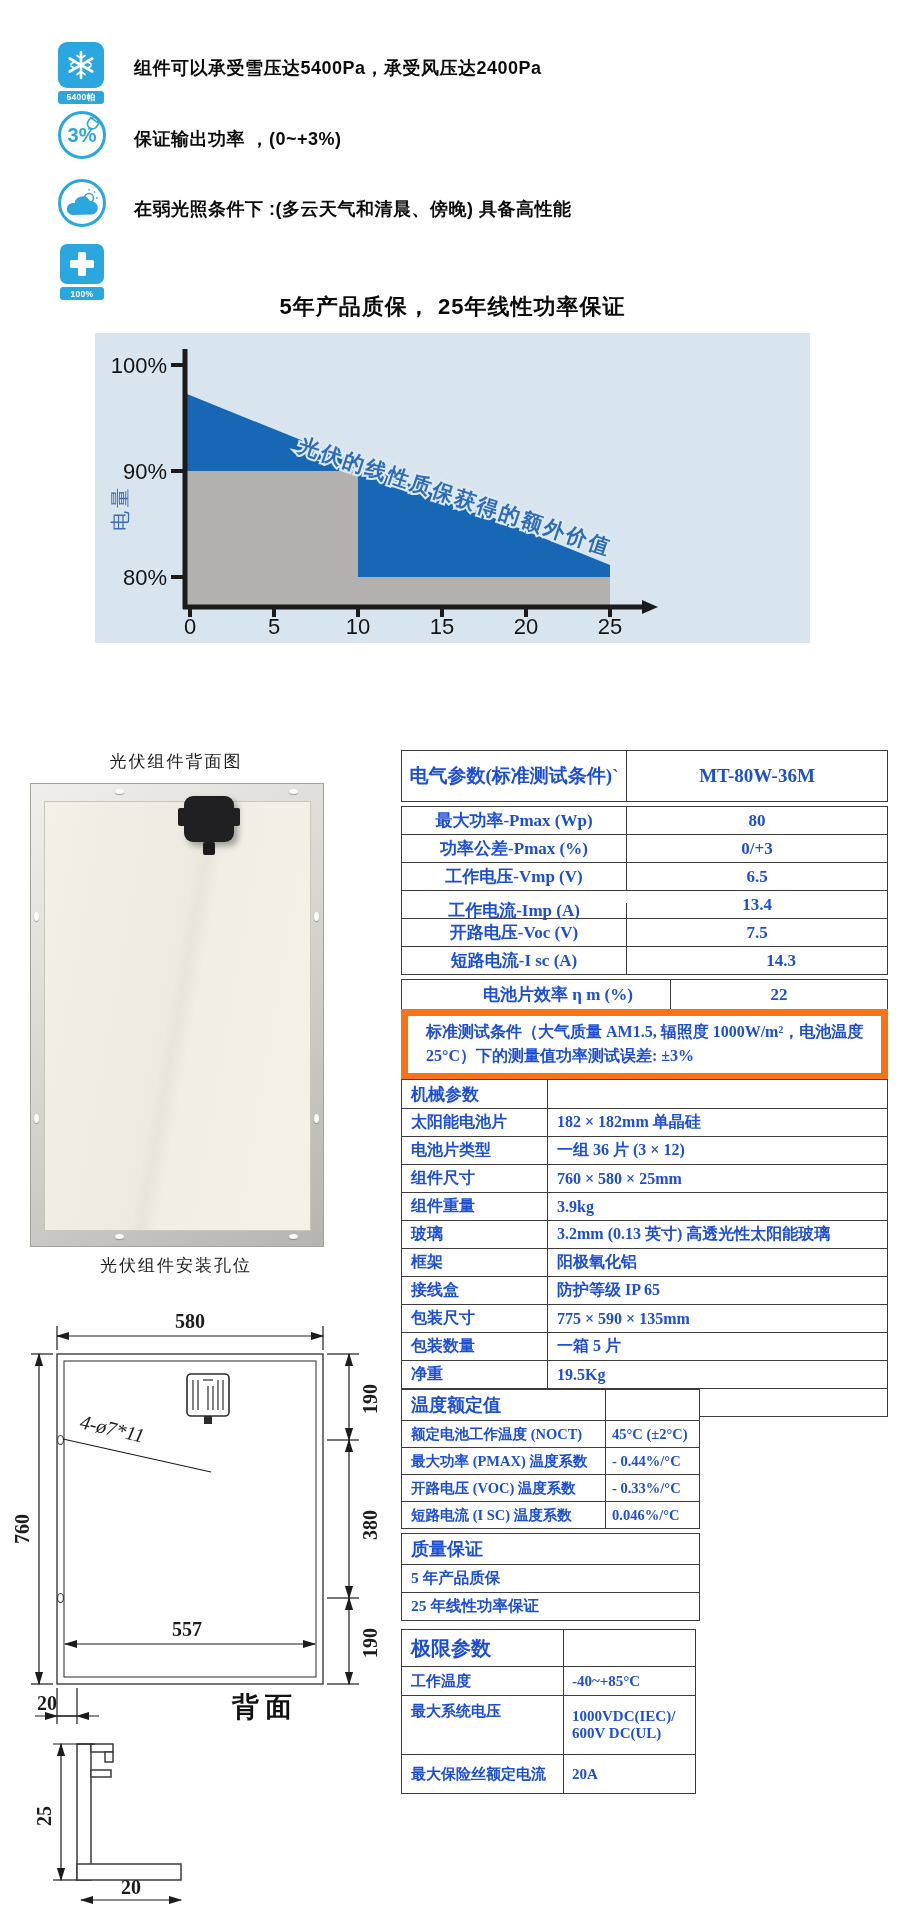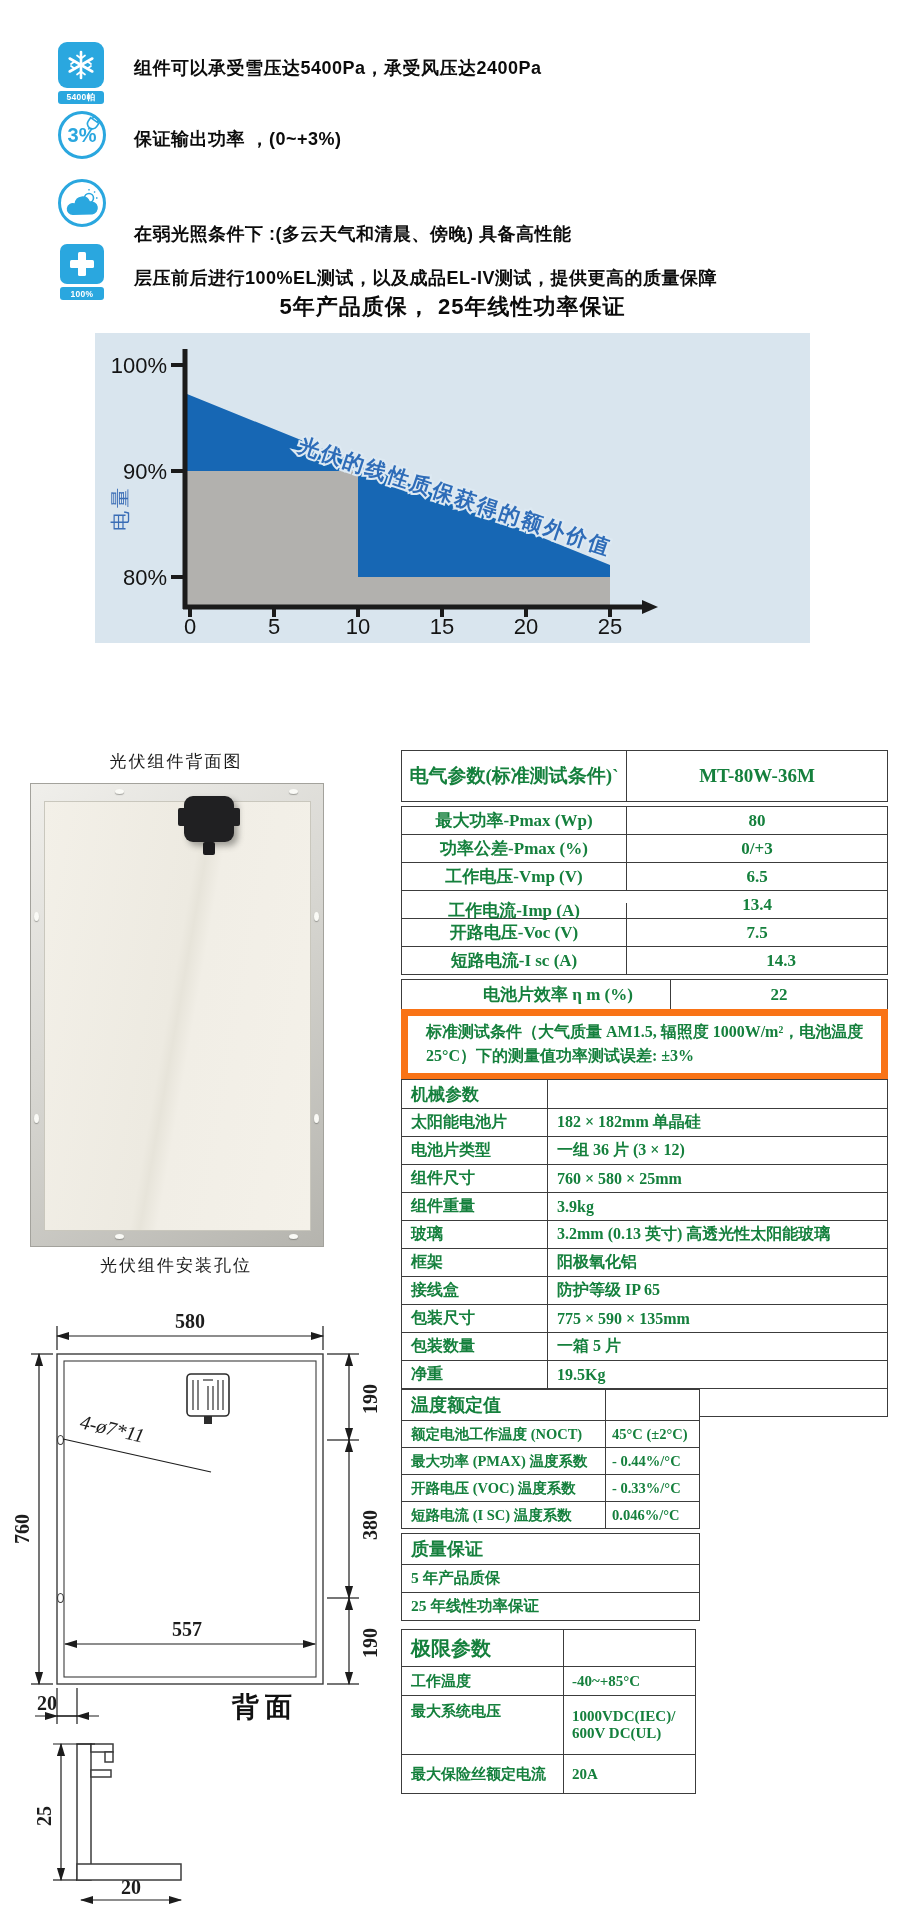--- a/index.html
+++ b/index.html
@@ -34,21 +34,21 @@
                border:1px solid #c9c7bd;}
   .jbox{position:absolute;left:153px;top:12px;width:50px;height:46px;background:#202022;
         border-radius:9px;box-shadow:4px 4px 6px rgba(60,60,55,.45);}
   .jbox:before{content:"";position:absolute;left:-6px;top:12px;width:8px;height:18px;background:#202022;border-radius:2px;}
   .jbox:after{content:"";position:absolute;right:-6px;top:12px;width:8px;height:18px;background:#202022;border-radius:2px;}
   .jbox-stem{position:absolute;left:172px;top:58px;width:12px;height:13px;background:#1b1b1d;border-radius:2px;}
   .hole{position:absolute;width:9px;height:5px;border-radius:50%;background:#fafaf6;
         box-shadow:0 1px 1px rgba(90,90,85,.5);}
 
   
-  .t{position:absolute;font-family:"Liberation Serif",serif;font-weight:700;color:#15803d;}
+  .t{position:absolute;font-family:"Liberation Serif",serif;font-weight:700;color:#1d4ed8;}
   .tr{display:flex;border:1px solid #3c3c3c;margin-top:-1px;background:#fff;align-items:stretch;}
   .tr.gap{margin-top:4px;}
   .tc1{border-right:1px solid #3c3c3c;display:flex;align-items:center;}
   .tc2{flex:1;display:flex;align-items:center;}
   .cc{justify-content:center;text-align:center;}
   .lp{padding-left:9px;}
   .note{border:7px solid #f97316;margin-top:-1px;background:#fff;padding:4px 10px 5px 18px;
         font-size:16px;line-height:1.5;}
   .two-line{display:flex;flex-direction:column;justify-content:center;align-items:flex-start;}
 
@@ -100,30 +100,29 @@
     <svg width="34" height="30" viewBox="0 0 34 30">
       <circle cx="24" cy="10" r="4.5" fill="none" stroke="#2aa7df" stroke-width="1.6"></circle>
       <g stroke="#2aa7df" stroke-width="1.4" stroke-dasharray="1.5 1.8">
         <line x1="24" y1="1" x2="24" y2="4"></line>
           <line x1="31" y1="10" x2="33.5" y2="10"></line>
         <line x1="29" y1="4.5" x2="31" y2="2.8"></line>
       </g>
       <path d="M8 27 a6 6 0 1 1 1.6-11.7 A8 8 0 0 1 25 13.5 a5.4 5.4 0 0 1 2.4 13.1 z" fill="#2aa7df"></path>
     </svg>
   </div>
-  <div class="feat-text" style="left:134px;top:197px;margin-top:25px;">在弱光照条件下 :(多云天气和清晨、傍晚) 具备高性能</div>
+  <div class="feat-text" style="left:134px;top:197px;">在弱光照条件下 :(多云天气和清晨、傍晚) 具备高性能</div>
 
   <div class="icon-sq" style="left:60px;top:244px;width:44px;height:40px;border-radius:7px;">
     <svg width="30" height="30" viewBox="0 0 30 30">
       <rect x="11" y="3" width="8" height="24" rx="1.5" fill="#ffffff"></rect>
       <rect x="3" y="11" width="24" height="8" rx="1.5" fill="#ffffff"></rect>
     </svg>
   </div>
   <div class="icon-cap" style="left:60px;top:287px;width:44px;">100%</div>
-  <div class="feat-text" style="left:134px;top:266px;">层压前后进行100%EL测试，以及成品EL-IV测试，提供更高的质量保障</div>
 
   <div class="chart-title">5年产品质保， 25年线性功率保证</div>
 
   <svg class="warranty-svg" width="715" height="310" viewBox="0 0 715 310">
     <rect x="0" y="0" width="715" height="310" fill="#d9e5ee"></rect>
 
     <polygon points="92,138 263,138 263,244 515,244 515,274 92,274" fill="#b2b1ae"></polygon>
 
     <polygon points="92,61 515,232 515,244 263,244 263,138 92,138" fill="#1767b4"></polygon>
 

